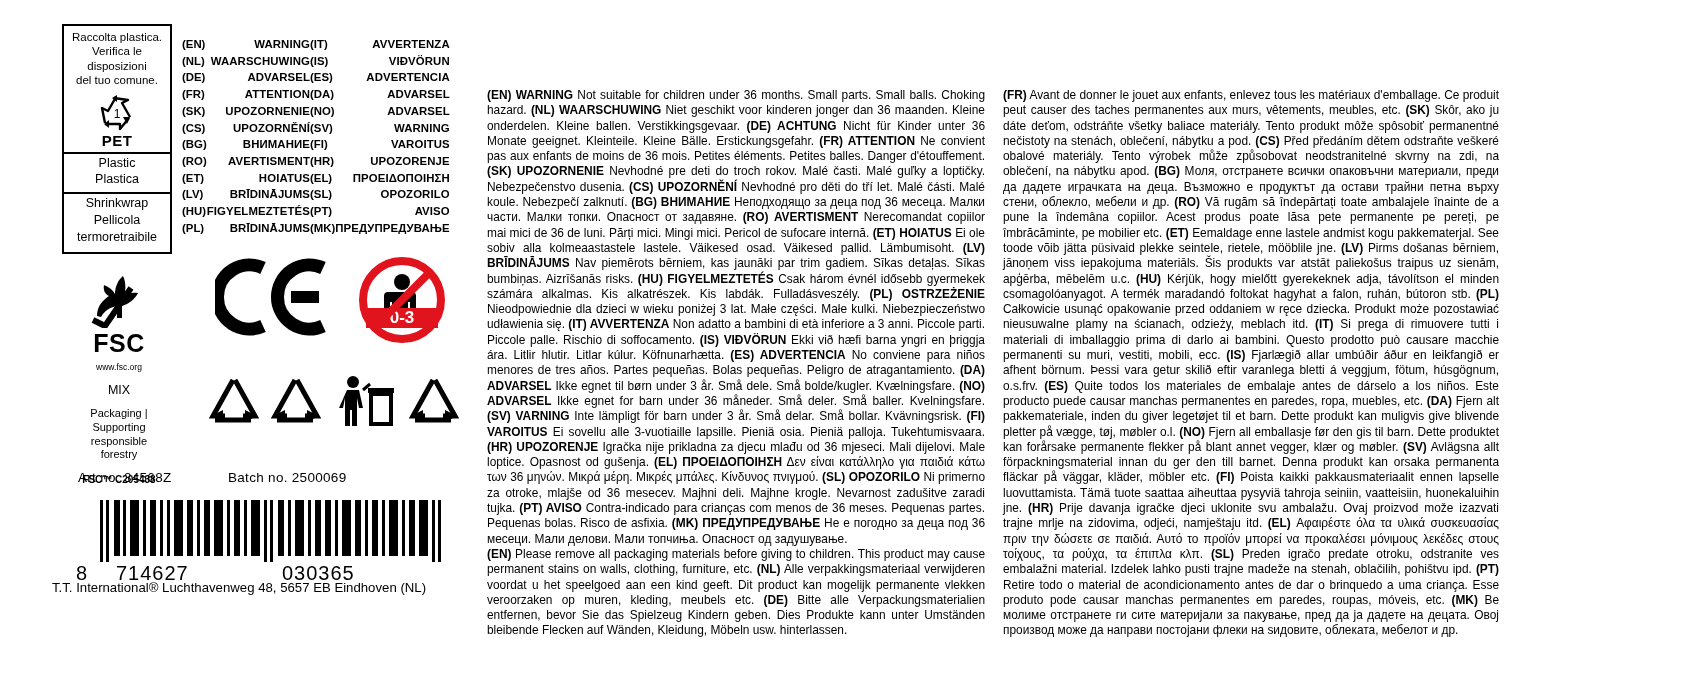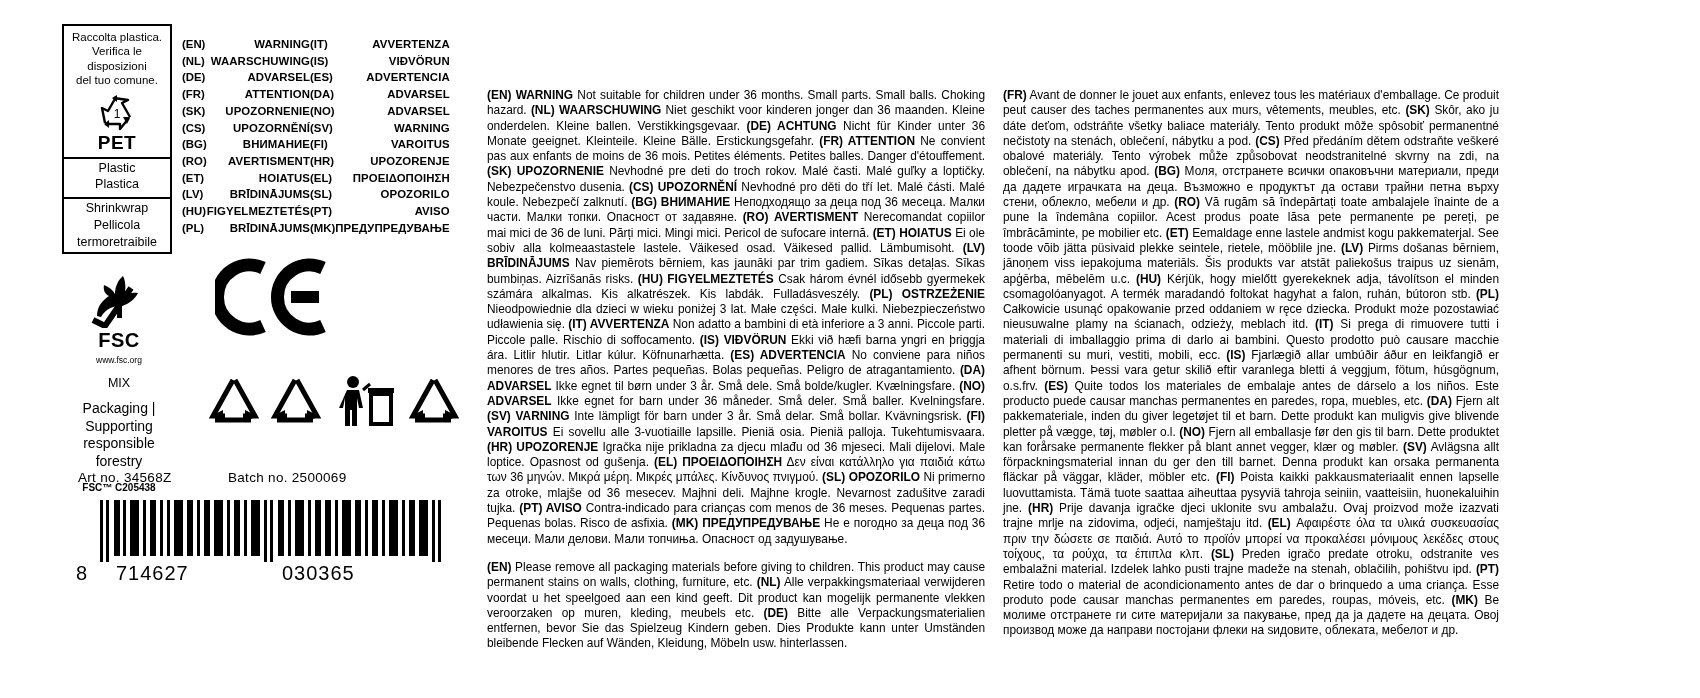--- a/index.html
+++ b/index.html
@@ -49,21 +49,21 @@
   }
   .pet-symbol {
     margin: 5px auto 0 auto;
     width: 42px;
     height: 38px;
     position: relative;
   }
   .pet-symbol svg { display:block; }
   .pet-label {
     font-weight: bold;
-    font-size: 19px;
+    font-size: 15px;
     letter-spacing: .5px;
     margin-top: 1px;
   }
   .pet-divider {
     border-top: 2px solid #000;
     margin: 3px 0 0 0;
   }
   .pet-sub {
     font-size: 12.5px;
     line-height: 1.18;
@@ -92,24 +92,24 @@
     width: 86px;
     text-align: center;
     font-size: 9px;
     line-height: 1.35;
   }
   .fsc-mark {
     width: 56px; height: 60px;
     margin: 0 auto;
     position: relative;
   }
-  .fsc-name { font-weight: bold; font-size: 20px; letter-spacing: .5px; margin-top: -3px;}
+  .fsc-name { font-weight: bold; font-size: 25px; letter-spacing: .5px; margin-top: -3px;}
   .fsc-url { font-size: 8.5px; margin-top: 1px;}
   .fsc-mix { font-size: 12.5px; margin-top: 9px; }
-  .fsc-desc { font-size: 14px; margin-top: 8px; line-height:1.25;}
+  .fsc-desc { font-size: 11px; margin-top: 8px; line-height:1.25;}
   .fsc-code { font-size: 10px; font-weight: bold; margin-top: 11px; }
 
   
   .ce-mark {
     position: absolute;
     left: 215px;
     top: 258px;
   }
 
   
@@ -176,21 +176,21 @@
     position: absolute;
     top: 88px;
     font-size: 11.9px;
     line-height: 1.285;
     text-align: justify;
     hyphens: auto;
   }
   .col-mid { left: 487px; width: 498px; }
   .col-right { left: 1003px; width: 496px; }
   .col p { margin: 0 0 0 0; }
-  .col .para { margin-bottom: 13px; }
+  .col .para { }
   b { font-weight: bold; }
 </style>
 </head>
 <body>
 
 <div class="page">
 
   <div class="left-panel">
 
     <div class="recycle-box">
@@ -315,20 +315,32 @@
     </div>
 
     <div class="ce-mark">
       <svg width="120" height="78" viewBox="0 0 120 78">
         <path d="M48 10 A32 32 0 1 0 48 68" fill="none" stroke="#000" stroke-width="13"></path>
         <path d="M108 10 A32 32 0 1 0 108 68" fill="none" stroke="#000" stroke-width="13"></path>
         <rect x="76" y="33" width="28" height="12" fill="#000"></rect>
       </svg>
     </div>
 
+    <div class="age-warning">
+      <svg width="88" height="88" viewBox="0 0 88 88">
+        <circle cx="44" cy="44" r="39" fill="none" stroke="#e1131d" stroke-width="8"></circle>
+        <g fill="#000">
+          <circle cx="44" cy="26" r="8"></circle>
+          <path d="M34 36 h20 a4 4 0 0 1 4 4 v14 a3 3 0 0 1 -6 0 v-8 h-2 v18 a3.5 3.5 0 0 1 -7 0 v-11 h-2 v11 a3.5 3.5 0 0 1 -7 0 v-18 h-2 v8 a3 3 0 0 1 -6 0 v-14 a4 4 0 0 1 4 -4 z"></path>
+        </g>
+        <rect x="8" y="52" width="72" height="20" fill="#e1131d"></rect>
+        <text x="44" y="67" font-size="17" font-weight="bold" font-family="Liberation Sans, sans-serif" text-anchor="middle" fill="#ffffff">0-3</text>
+        <line x1="15" y1="73" x2="73" y2="15" stroke="#e1131d" stroke-width="8"></line>
+      </svg>
+    </div>
 
     <div class="picto-row">
       <svg width="262" height="76" viewBox="0 0 262 76">
 
         <g fill="none" stroke="#000" stroke-width="5">
           <path d="M28 8 L8 44 L20 44"></path>
           <path d="M30 8 L50 44 L38 44"></path>
           <path d="M10 48 L46 48"></path>
         </g>
         <polygon points="6,44 18,38 18,50" fill="#000"></polygon>
@@ -407,20 +419,21 @@
         <div class="bar tall" style="left:338px;width:3px"></div>
       </div>
       <div class="bc-digits">
         <span style="left:4px">8</span>
         <span style="left:44px">714627</span>
         <span style="left:210px">030365</span>
       </div>
     </div>
 
     <div class="address">
+      <div>T.T. International® Luchthavenweg 48, 5657 EB Eindhoven (NL)</div>
     </div>
   </div>
 
   <div class="col col-mid">
     <p class="para"><b>(EN) WARNING</b> Not suitable for children under 36 months. Small parts. Small balls. Choking hazard. <b>(NL) WAARSCHUWING</b> Niet geschikt voor kinderen jonger dan 36 maanden. Kleine onderdelen. Kleine ballen. Verstikkingsgevaar. <b>(DE) ACHTUNG</b> Nicht für Kinder unter 36 Monate geeignet. Kleinteile. Kleine Bälle. Erstickungsgefahr. <b>(FR) ATTENTION</b> Ne convient pas aux enfants de moins de 36 mois. Petites éléments. Petites balles. Danger d'étouffement. <b>(SK) UPOZORNENIE</b> Nevhodné pre deti do troch rokov. Malé časti. Malé guľky a loptičky. Nebezpečenstvo dusenia. <b>(CS) UPOZORNĚNÍ</b> Nevhodné pro děti do tří let. Malé části. Malé koule. Nebezpečí zalknutí. <b>(BG) ВНИМАНИЕ</b> Неподходящо за деца под 36 месеца. Малки части. Малки топки. Опасност от задавяне. <b>(RO) AVERTISMENT</b> Nerecomandat copiilor mai mici de 36 de luni. Părți mici. Mingi mici. Pericol de sufocare internă. <b>(ET) HOIATUS</b> Ei ole sobiv alla kolmeaastastele lastele. Väikesed osad. Väikesed pallid. Lämbumisoht. <b>(LV) BRĪDINĀJUMS</b> Nav piemērots bērniem, kas jaunāki par trim gadiem. Sīkas detaļas. Sīkas bumbiņas. Aizrīšanās risks. <b>(HU) FIGYELMEZTETÉS</b> Csak három évnél idősebb gyermekek számára alkalmas. Kis alkatrészek. Kis labdák. Fulladásveszély. <b>(PL) OSTRZEŻENIE</b> Nieodpowiednie dla dzieci w wieku poniżej 3 lat. Małe części. Małe kulki. Niebezpieczeństwo udławienia się. <b>(IT) AVVERTENZA</b> Non adatto a bambini di età inferiore a 3 anni. Piccole parti. Piccole palle. Rischio di soffocamento. <b>(IS) VIÐVÖRUN</b> Ekki við hæfi barna yngri en þriggja ára. Litlir hlutir. Litlar kúlur. Köfnunarhætta. <b>(ES) ADVERTENCIA</b> No conviene para niños menores de tres años. Partes pequeñas. Bolas pequeñas. Peligro de atragantamiento. <b>(DA) ADVARSEL</b> Ikke egnet til børn under 3 år. Små dele. Små bolde/kugler. Kvælningsfare. <b>(NO) ADVARSEL</b> Ikke egnet for barn under 36 måneder. Små deler. Små baller. Kvelningsfare. <b>(SV) VARNING</b> Inte lämpligt för barn under 3 år. Små delar. Små bollar. Kvävningsrisk. <b>(FI) VAROITUS</b> Ei sovellu alle 3-vuotiaille lapsille. Pieniä osia. Pieniä palloja. Tukehtumisvaara. <b>(HR) UPOZORENJE</b> Igračka nije prikladna za djecu mlađu od 36 mjeseci. Mali dijelovi. Male loptice. Opasnost od gušenja. <b>(EL) ΠΡΟΕΙΔΟΠΟΙΗΣΗ</b> Δεν είναι κατάλληλο για παιδιά κάτω των 36 μηνών. Μικρά μέρη. Μικρές μπάλες. Κίνδυνος πνιγμού. <b>(SL) OPOZORILO</b> Ni primerno za otroke, mlajše od 36 mesecev. Majhni deli. Majhne krogle. Nevarnost zadušitve zaradi tujka. <b>(PT) AVISO</b> Contra-indicado para crianças com menos de 36 meses. Pequenas partes. Pequenas bolas. Risco de asfixia. <b>(MK) ПРЕДУПРЕДУВАЊЕ</b> Не е погодно за деца под 36 месеци. Мали делови. Мали топчиња. Опасност од задушување.</p>
     <p><b>(EN)</b> Please remove all packaging materials before giving to children. This product may cause permanent stains on walls, clothing, furniture, etc. <b>(NL)</b> Alle verpakkingsmateriaal verwijderen voordat u het speelgoed aan een kind geeft. Dit product kan mogelijk permanente vlekken veroorzaken op muren, kleding, meubels etc. <b>(DE)</b> Bitte alle Verpackungsmaterialien entfernen, bevor Sie das Spielzeug Kindern geben. Dies Produkte kann unter Umständen bleibende Flecken auf Wänden, Kleidung, Möbeln usw. hinterlassen.</p>
   </div>
 
   <div class="col col-right">
     <p><b>(FR)</b> Avant de donner le jouet aux enfants, enlevez tous les matériaux d'emballage. Ce produit peut causer des taches permanentes aux murs, vêtements, meubles, etc. <b>(SK)</b> Skôr, ako ju dáte deťom, odstráňte všetky baliace materiály. Tento produkt môže spôsobiť permanentné nečistoty na stenách, oblečení, nábytku a pod. <b>(CS)</b> Před předáním dětem odstraňte veškeré obalové materiály. Tento výrobek může způsobovat neodstranitelné skvrny na zdi, na oblečení, na nábytku apod. <b>(BG)</b> Моля, отстранете всички опаковъчни материали, преди да дадете играчката на деца. Възможно е продуктът да остави трайни петна върху стени, облекло, мебели и др. <b>(RO)</b> Vă rugăm să îndepărtați toate ambalajele înainte de a pune la îndemâna copiilor. Acest produs poate lăsa pete permanente pe pereți, pe îmbrăcăminte, pe mobilier etc. <b>(ET)</b> Eemaldage enne lastele andmist kogu pakkematerjal. See toode võib jätta püsivaid plekke seintele, rietele, mööblile jne. <b>(LV)</b> Pirms došanas bērniem, jānoņem viss iepakojuma materiāls. Šis produkts var atstāt paliekošus traipus uz sienām, apģērba, mēbelēm u.c. <b>(HU)</b> Kérjük, hogy mielőtt gyerekeknek adja, távolítson el minden csomagolóanyagot. A termék maradandó foltokat hagyhat a falon, ruhán, bútoron stb. <b>(PL)</b> Całkowicie usunąć opakowanie przed oddaniem w ręce dziecka. Produkt może pozostawiać nieusuwalne plamy na ścianach, odzieży, meblach itd. <b>(IT)</b> Si prega di rimuovere tutti i materiali di imballaggio prima di darlo ai bambini. Questo prodotto può causare macchie permanenti su muri, vestiti, mobili, ecc. <b>(IS)</b> Fjarlægið allar umbúðir áður en leikfangið er afhent börnum. Þessi vara getur skilið eftir varanlega bletti á veggjum, fötum, húsgögnum, o.s.frv. <b>(ES)</b> Quite todos los materiales de embalaje antes de dárselo a los niños. Este producto puede causar manchas permanentes en paredes, ropa, muebles, etc. <b>(DA)</b> Fjern alt pakkemateriale, inden du giver legetøjet til et barn. Dette produkt kan muligvis give blivende pletter på vægge, tøj, møbler o.l. <b>(NO)</b> Fjern all emballasje før den gis til barn. Dette produktet kan forårsake permanente flekker på blant annet vegger, klær og møbler. <b>(SV)</b> Avlägsna allt förpackningsmaterial innan du ger den till barnet. Denna produkt kan orsaka permanenta fläckar på väggar, kläder, möbler etc. <b>(FI)</b> Poista kaikki pakkausmateriaalit ennen lapselle luovuttamista. Tämä tuote saattaa aiheuttaa pysyviä tahroja seiniin, vaatteisiin, huonekaluihin jne. <b>(HR)</b> Prije davanja igračke djeci uklonite svu ambalažu. Ovaj proizvod može izazvati trajne mrlje na zidovima, odjeći, namještaju itd. <b>(EL)</b> Αφαιρέστε όλα τα υλικά συσκευασίας πριν την δώσετε σε παιδιά. Αυτό το προϊόν μπορεί να προκαλέσει μόνιμους λεκέδες στους τοίχους, τα ρούχα, τα έπιπλα κλπ. <b>(SL)</b> Preden igračo predate otroku, odstranite ves embalažni material. Izdelek lahko pusti trajne madeže na stenah, oblačilih, pohištvu ipd. <b>(PT)</b> Retire todo o material de acondicionamento antes de dar o brinquedo a uma criança. Esse produto pode causar manchas permanentes em paredes, roupas, móveis, etc. <b>(MK)</b> Ве молиме отстранете ги сите материјали за пакување, пред да ја дадете на децата. Овој производ може да направи постојани флеки на ѕидовите, облеката, мебелот и др.</p>

